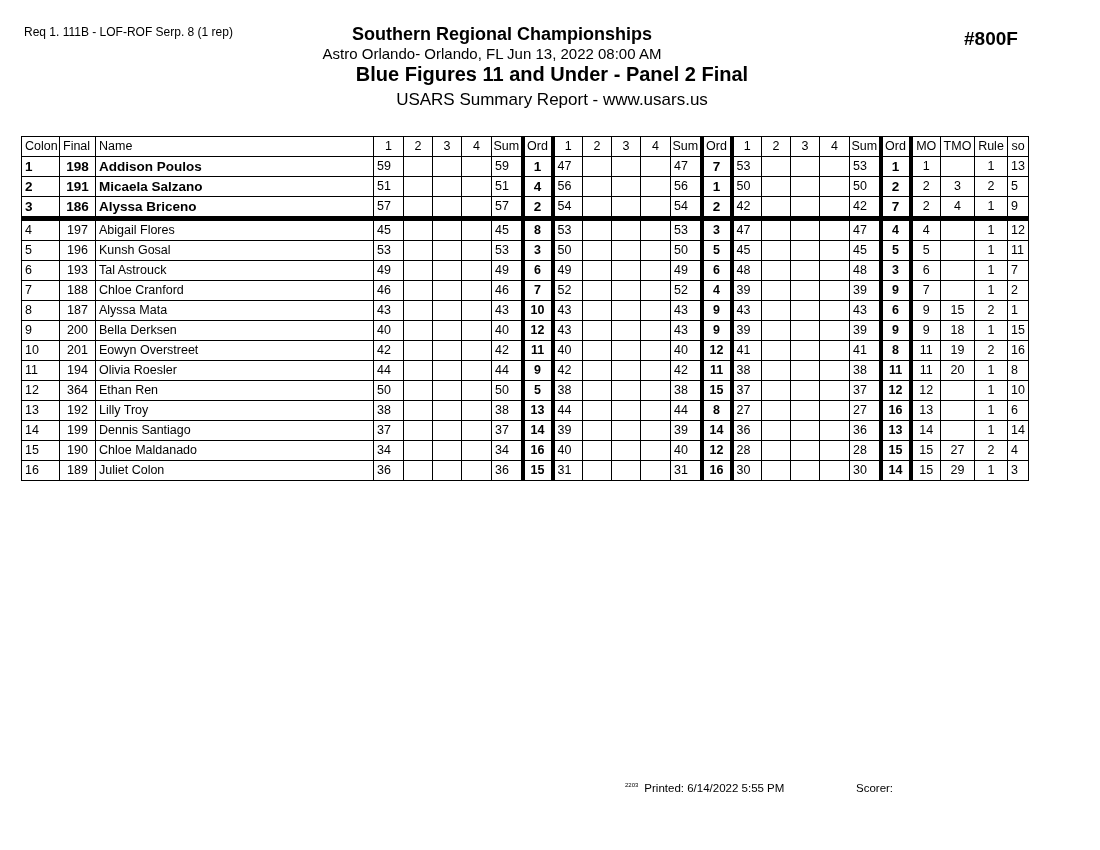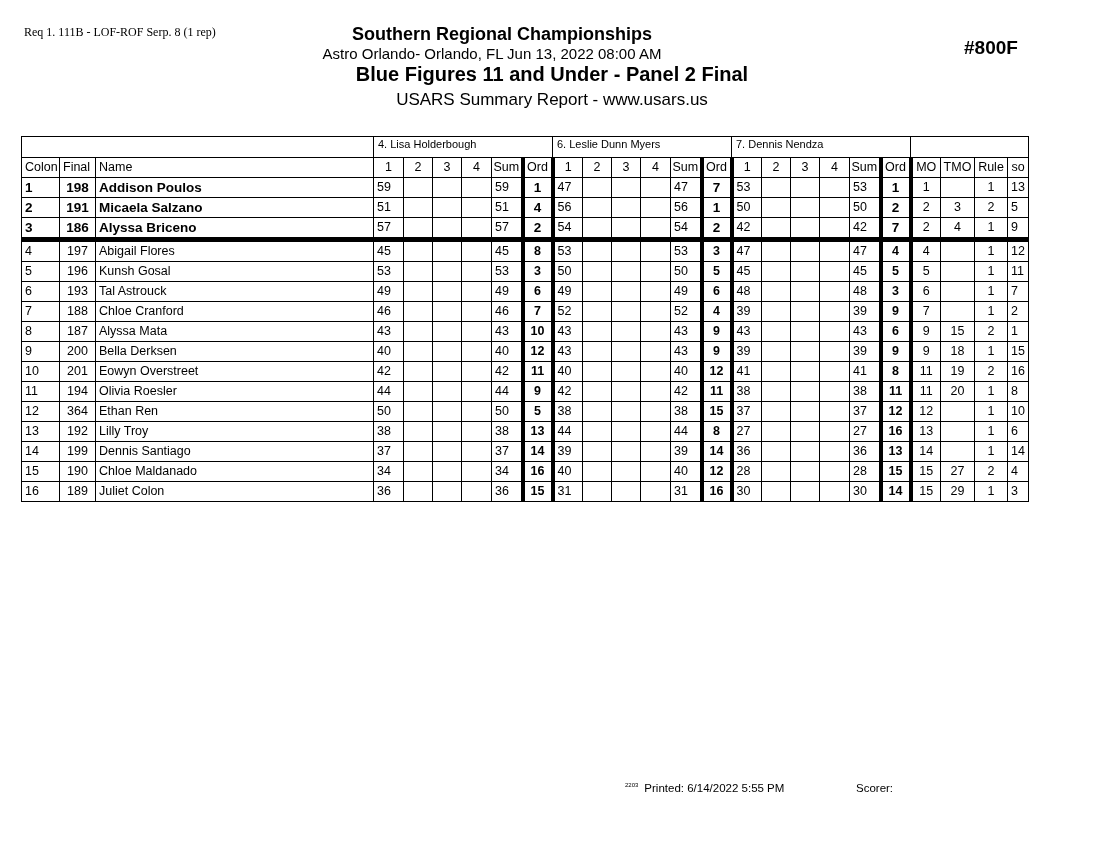--- a/index.html
+++ b/index.html
@@ -1,20 +1,20 @@
 <!DOCTYPE html>
 <html><head>
 <meta charset="utf-8">
 <style>
   html, body { margin: 0; padding: 0; background: #ffffff; }
   body { width: 1100px; height: 850px; position: relative; overflow: hidden;
          font-family: "Liberation Sans", sans-serif; color: #000; }
   .abs { position: absolute; }
-  .req { left: 24px; top: 25px; font-size: 12px; font-family: Liberation Serif, serif; }
-  .event-no { left: 964px; top: 37px; font-size: 19px; font-weight: bold; }
+  .req { left: 24px; top: 25px; font-size: 12px; }
+  .event-no { left: 964px; top: 28px; font-size: 19px; font-weight: bold; }
   .hdr { left: 0; width: 1100px; text-align: center; }
   .h-title { top: 24px; font-size: 18px; font-weight: bold; left: -48px; }
   .h-venue { top: 45px; font-size: 15px; left: -58px; }
   .h-event { top: 63px; font-size: 20px; font-weight: bold; left: 2px; }
   .h-report { top: 90px; font-size: 17px; left: 2px; }
 
   table.results { position: absolute; left: 21px; top: 136px; border-collapse: collapse;
                   font-size: 12.5px; table-layout: fixed; }
   table.results td { padding: 0 0 0 3px; height: 19px; border: 1px solid #000;
                      white-space: nowrap; overflow: hidden; line-height: 19px; }
@@ -65,27 +65,20 @@
       <col style="width:29px">
       <col style="width:30px">
       <col style="width:31px">
       <col style="width:30px">
     <col style="width:30px">
       <col style="width:34px">
       <col style="width:33px">
       <col style="width:21px">
   </colgroup>
   <tbody id="tbody">
-    <tr class="judge-row">
-      <td colspan="3"></td>
-      <td colspan="6" class="judge">4.  Lisa Holderbough</td>
-      <td colspan="6" class="judge">6.  Leslie Dunn Myers</td>
-      <td colspan="6" class="judge">7.  Dennis Nendza</td>
-      <td colspan="4"></td>
-    </tr>
     <tr class="colhdr">
       <td>Colon</td>
       <td>Final</td>
       <td>Name</td>
       <td class="c">1</td>
       <td class="c">2</td>
       <td class="c">3</td>
       <td class="c">4</td>
       <td class="c">Sum</td>
       <td class="c ord" style="font-weight:normal">Ord</td>

